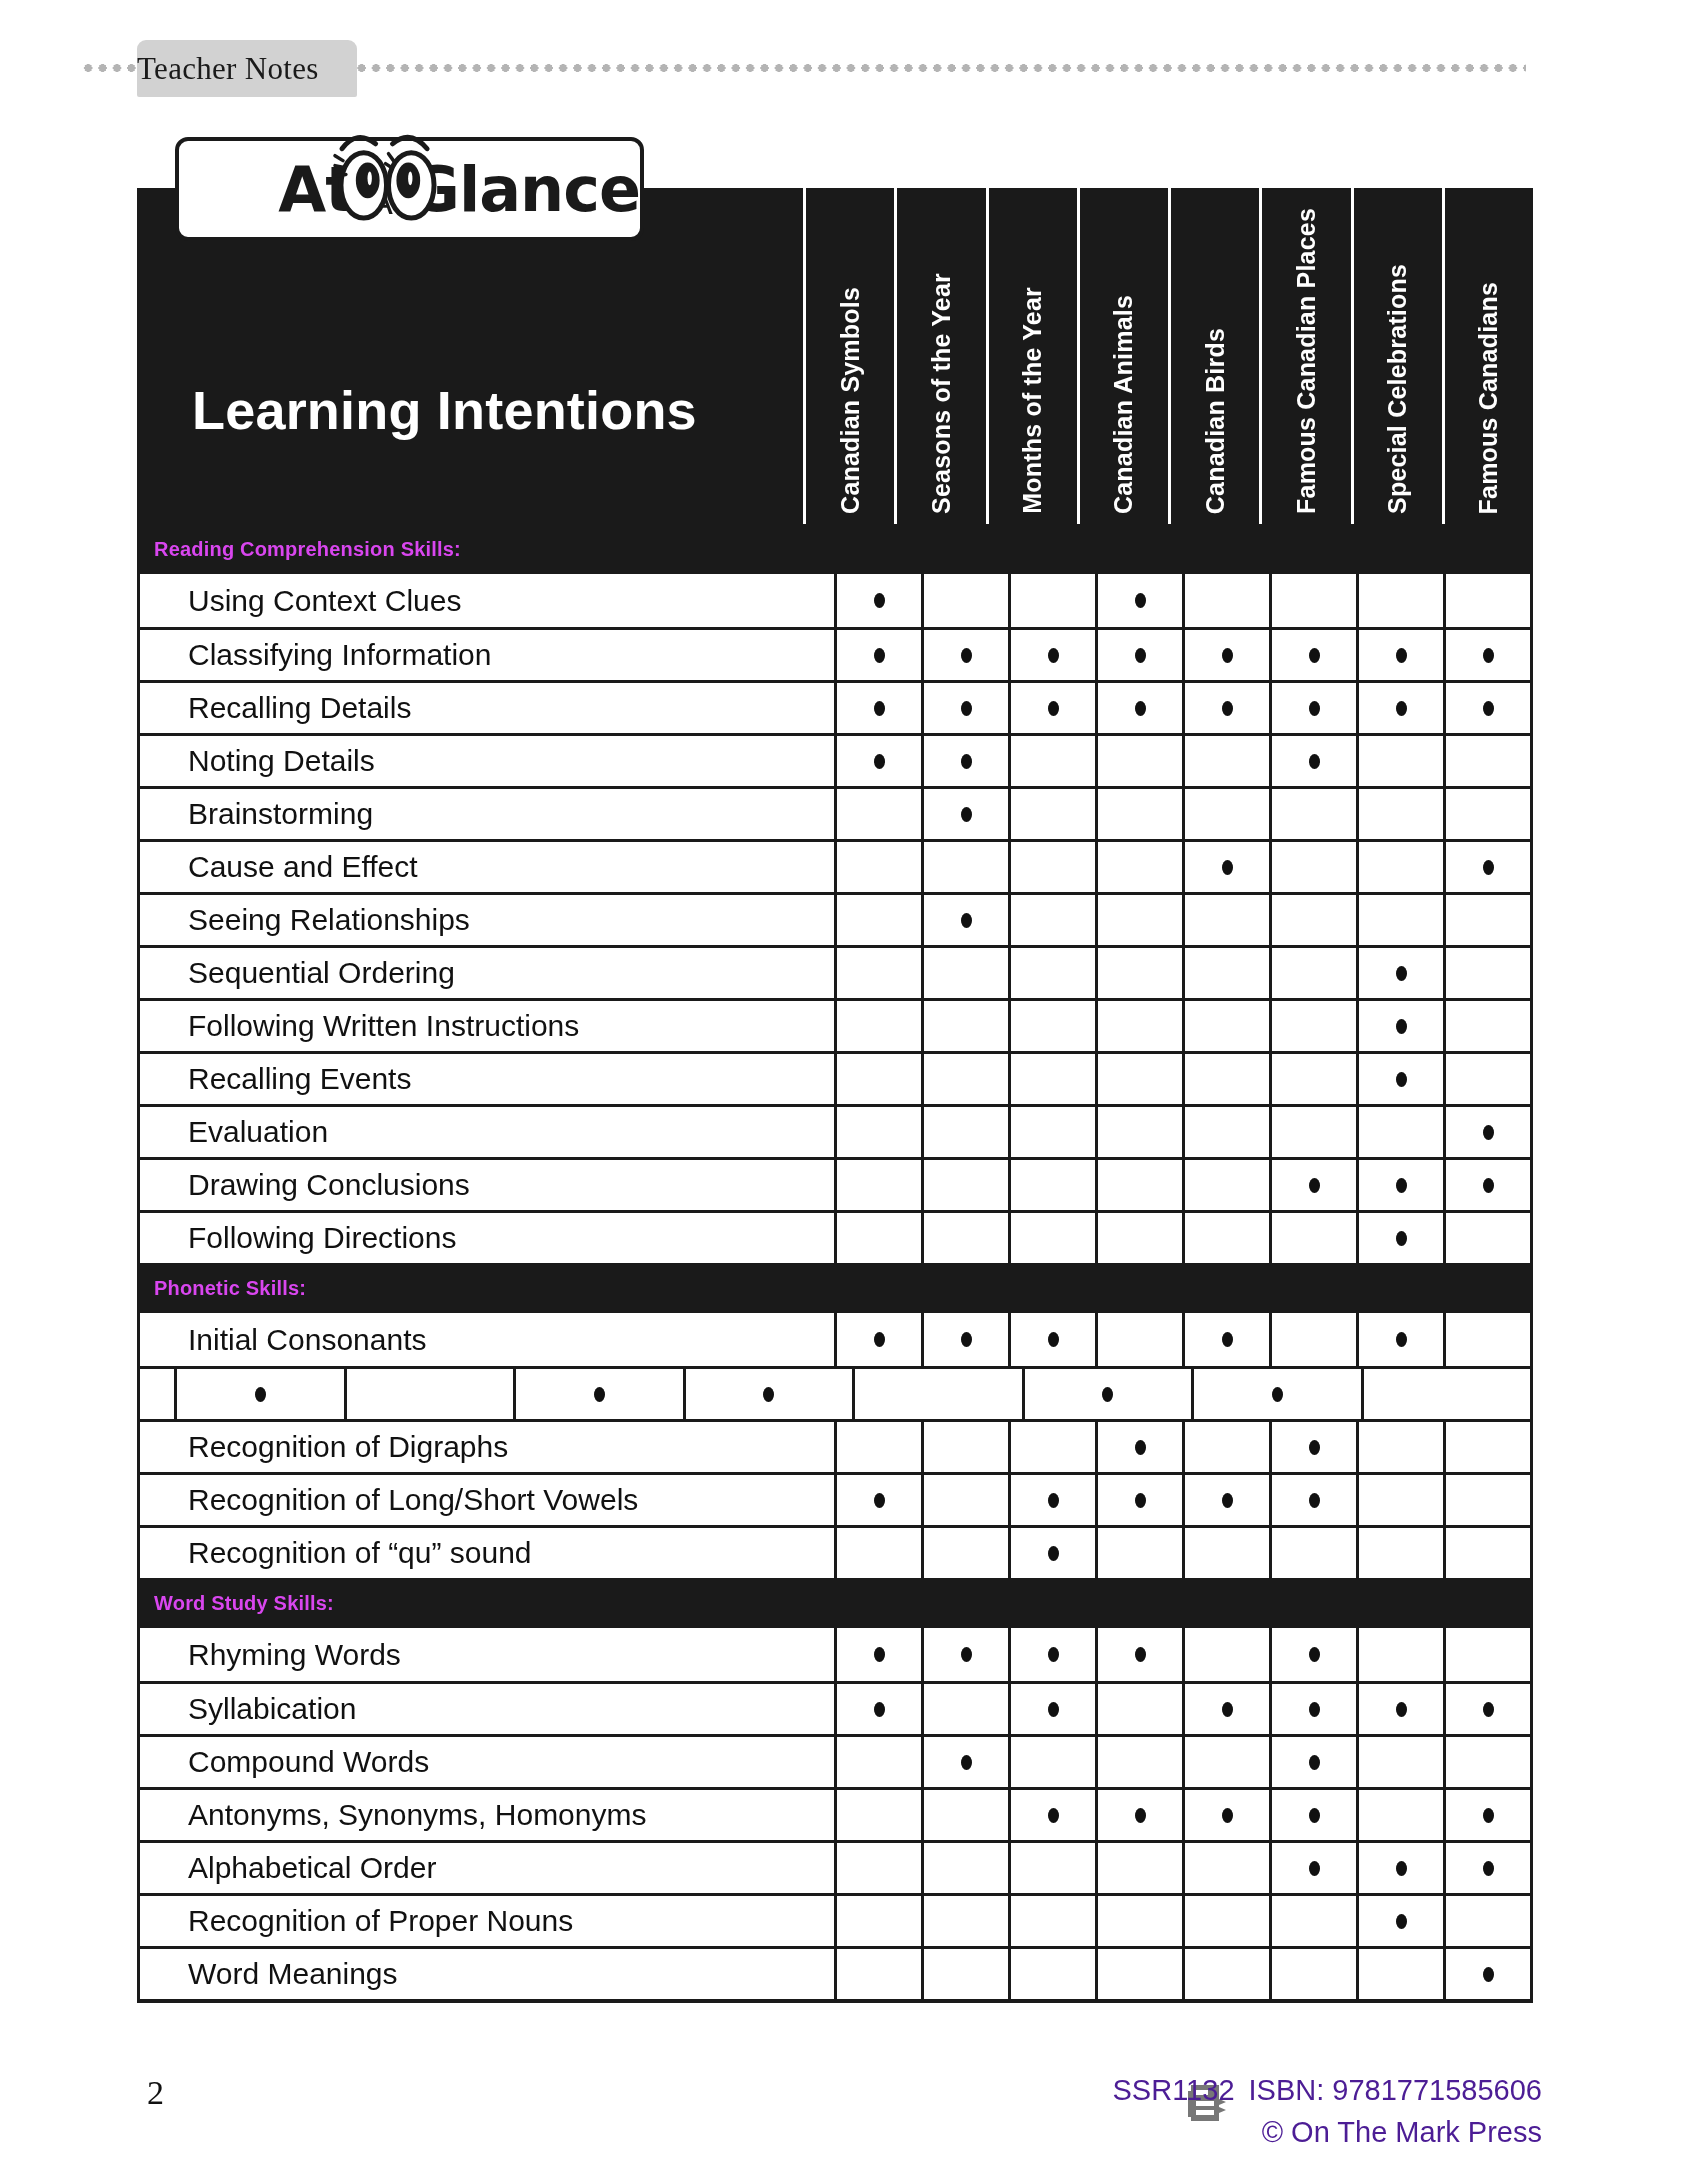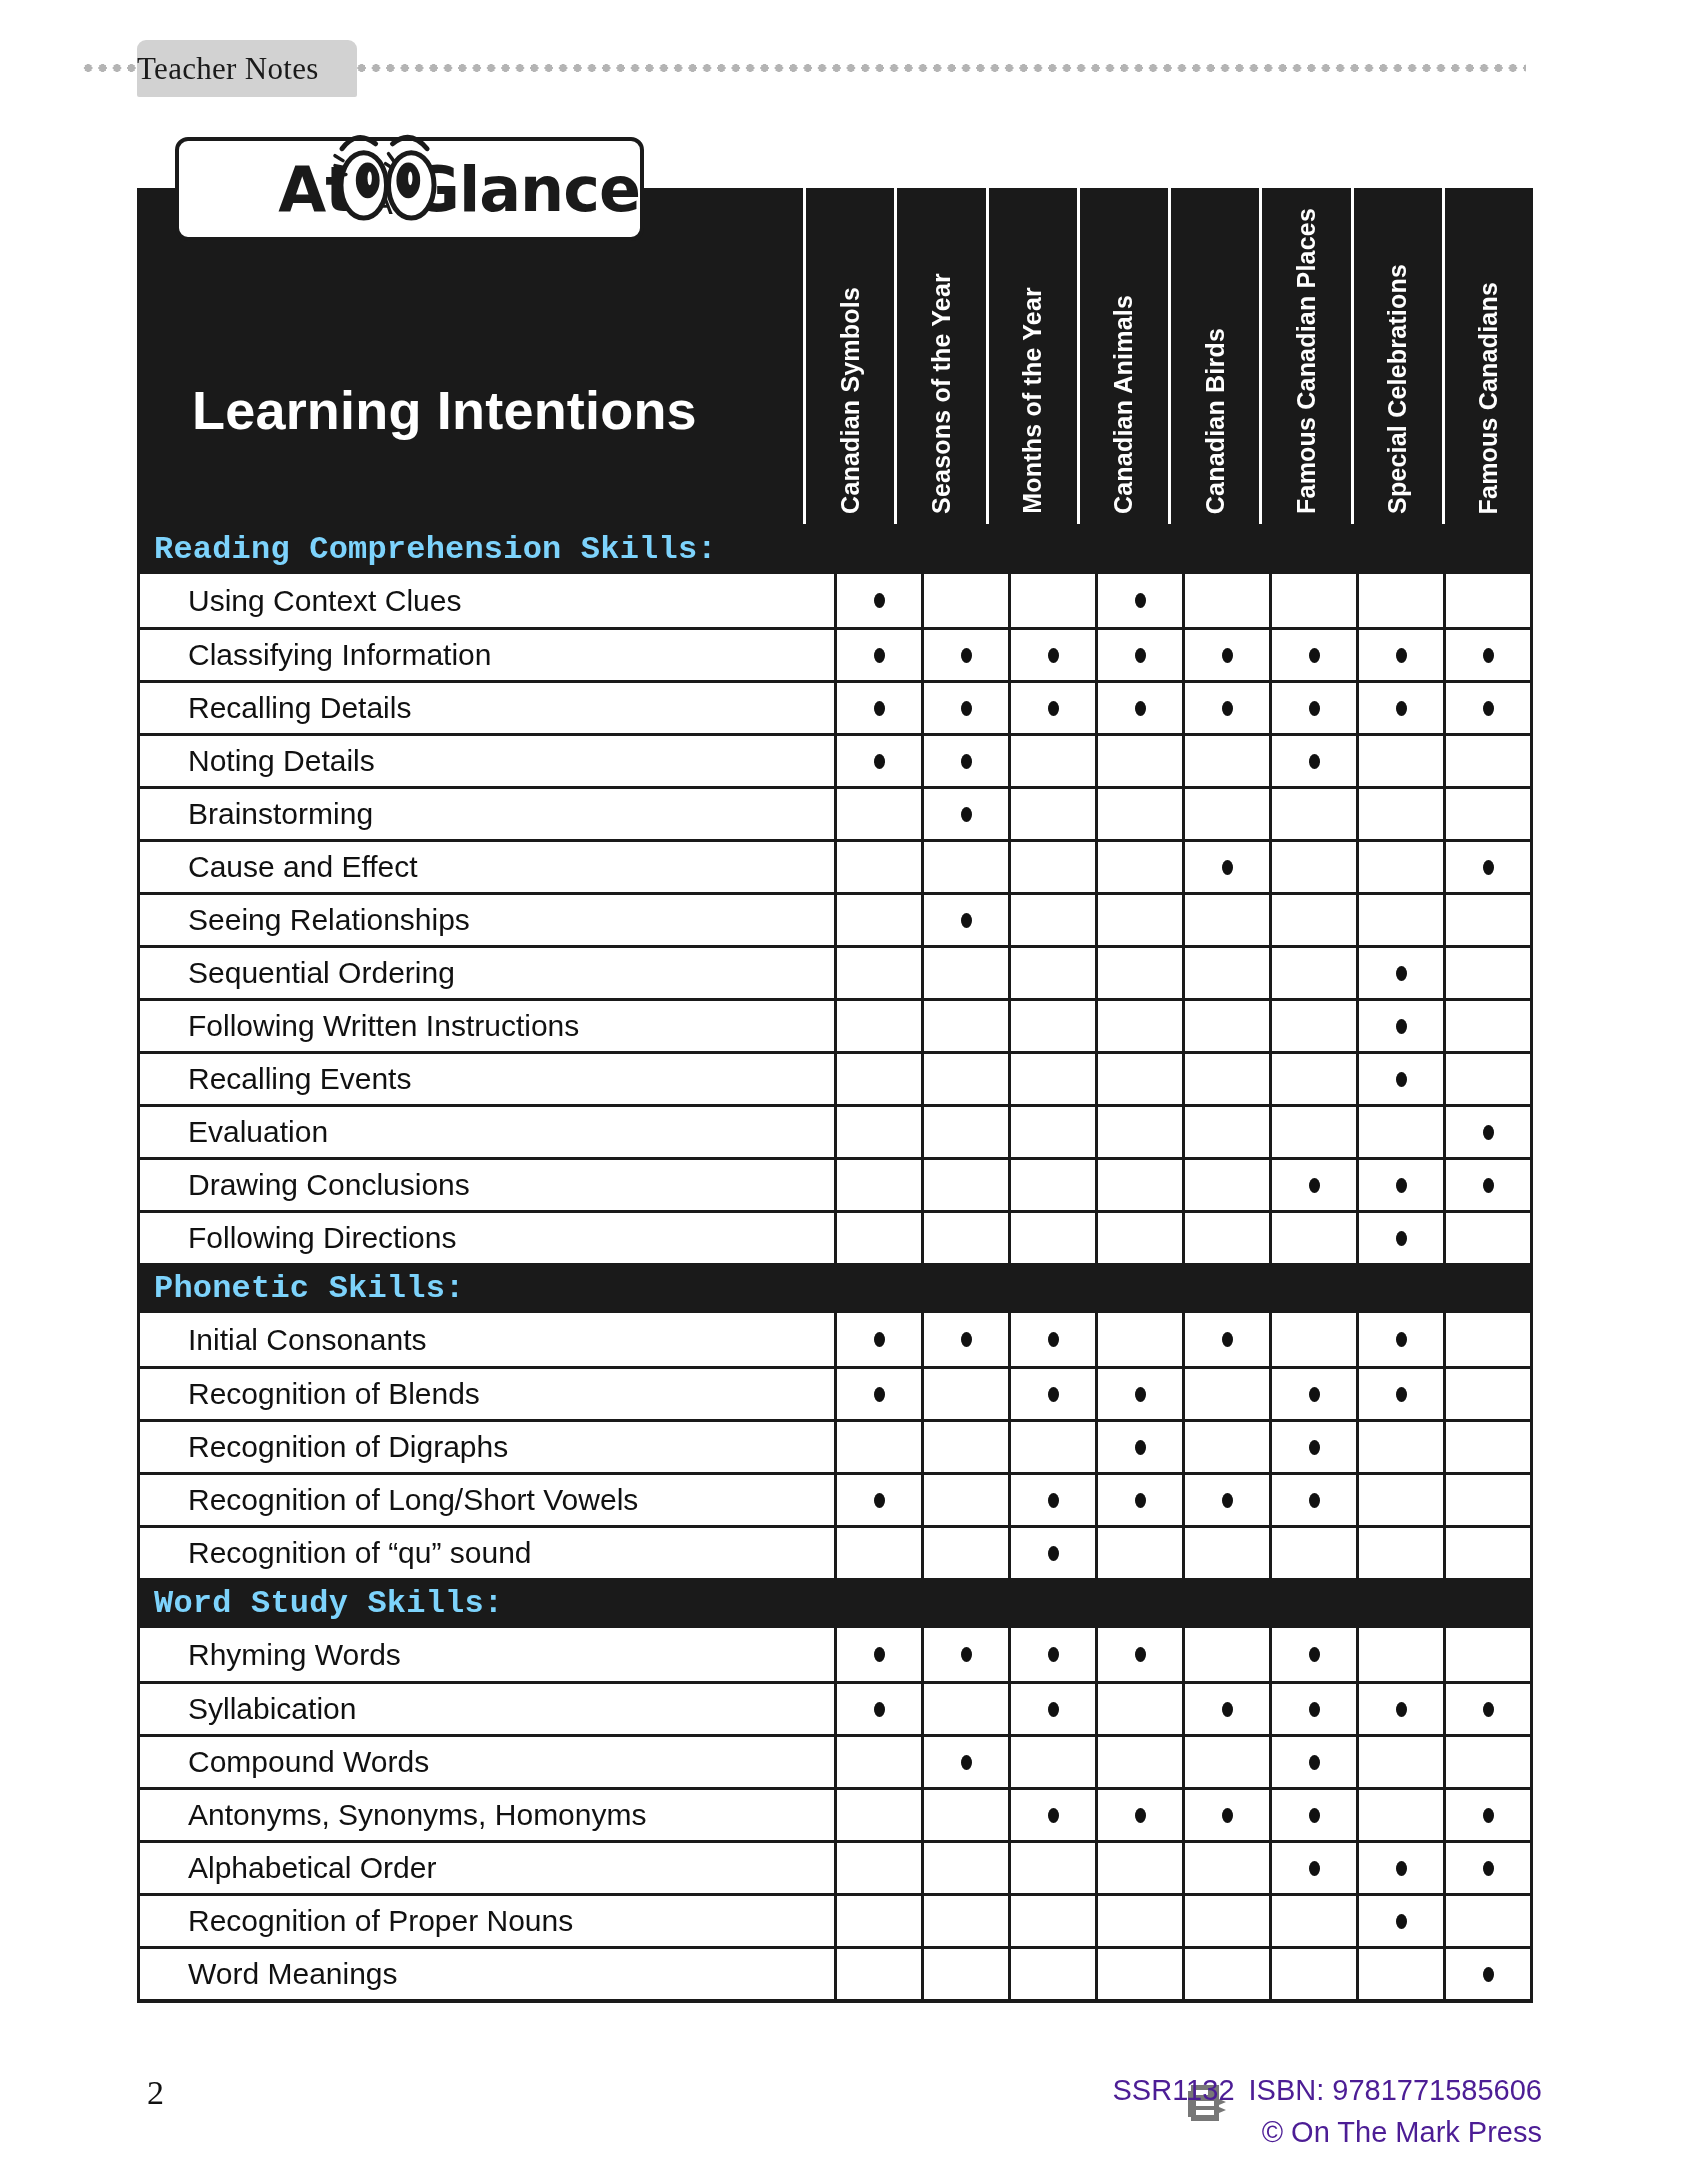--- a/index.html
+++ b/index.html
@@ -158,30 +158,29 @@
   }
 
   
   #table-body {
     border: 3px solid #1a1a1a;
     border-top: 0;
     border-bottom: 4px solid #1a1a1a;
   }
   .section-head {
     background: #1a1a1a;
-    color: #7dd3fc;
+    color: #d946ef;
     height: 50px;
     display: flex;
     align-items: center;
     padding-left: 14px;
-    font-size: 32px;
+    font-size: 20px;
     font-weight: bold;
     letter-spacing: 0.2px;
     box-sizing: border-box;
-    font-family: Liberation Mono, monospace;
   }
   .row {
     display: flex;
     height: 53px;
     border-top: 3px solid #1a1a1a;
     box-sizing: border-box;
     padding-left: 34px;
   }
   .row:first-child { border-top: 0; }
   .section-head + .row { border-top: 0; }
@@ -719,21 +718,20 @@
           </div>
           <div class="cell">
             <span class="dot"></span>
           </div>
           <div class="cell">
             <span class="dot off"></span>
           </div>
         </div>
       </div>
       <div class="row">
-        <div class="label">Recognition of Blends</div>
         <div class="cells">
           <div class="cell">
             <span class="dot"></span>
           </div>
           <div class="cell">
             <span class="dot off"></span>
           </div>
           <div class="cell">
             <span class="dot"></span>
           </div>

